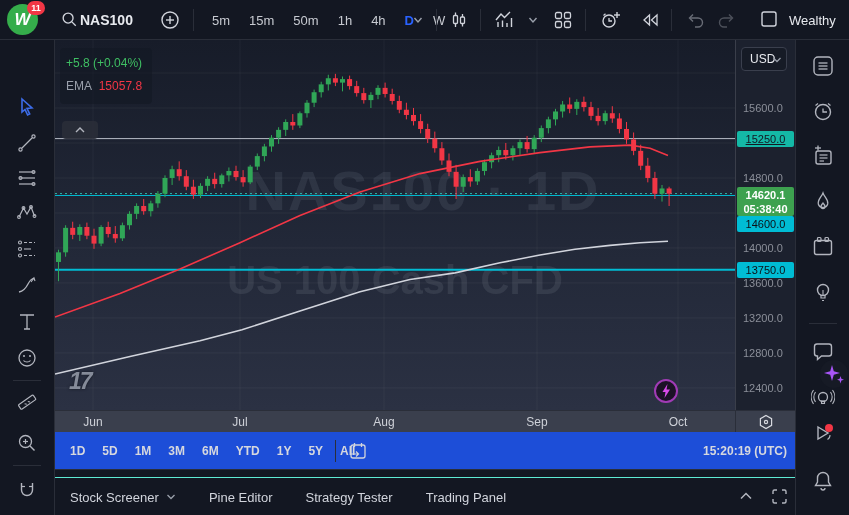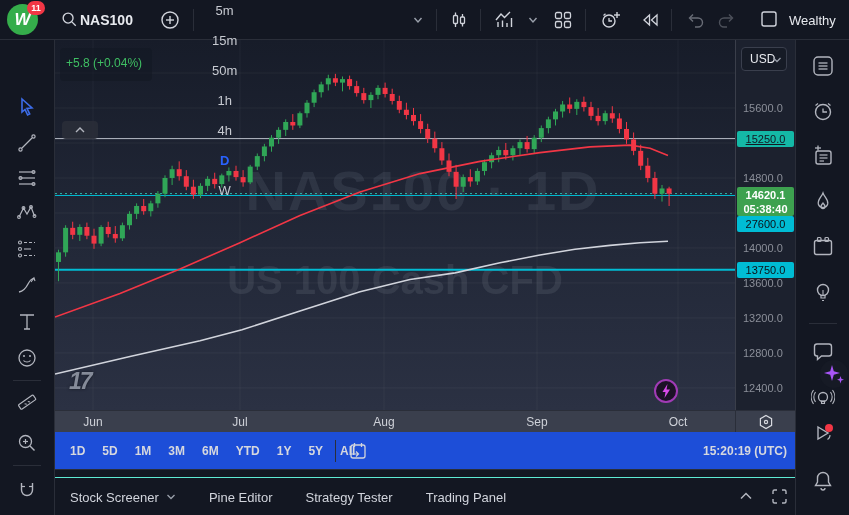--- a/index.html
+++ b/index.html
@@ -6,21 +6,21 @@
     font-family:"Liberation Sans", sans-serif;-webkit-font-smoothing:antialiased;}
   *{box-sizing:border-box;}
   
   #topbar{position:absolute;left:0;top:0;width:849px;height:40px;background:#131722;border-bottom:1px solid #2a2e39;z-index:30;}
   .vdiv{position:absolute;top:9px;width:1px;height:22px;background:#2a2e39;}
   #logo{position:absolute;left:7px;top:4px;width:31px;height:31px;border-radius:50%;background:#35ad4b;
     color:#fff;font-weight:bold;font-style:italic;font-size:17px;text-align:center;line-height:31px;}
   #logo-badge{position:absolute;left:27px;top:1px;min-width:18px;height:14px;border-radius:8px;background:#f23645;
     color:#fff;font-size:9px;font-weight:bold;text-align:center;line-height:14px;padding:0 3px;}
   #symbol{position:absolute;left:80px;top:12px;color:#e8eaef;font-size:14px;font-weight:bold;}
-  #timeframes{position:absolute;left:207px;top:0;height:40px;display:flex;align-items:center;gap:9px;flex-direction:column;}
+  #timeframes{position:absolute;left:207px;top:0;height:40px;display:flex;align-items:center;gap:9px;}
   .tf{color:#c7cad1;font-size:13px;padding:3px 5px;border-radius:4px;cursor:pointer;}
   .tf.active{color:#2962ff;font-weight:bold;}
   #account{position:absolute;left:789px;top:13px;color:#e8eaef;font-size:13px;}
   .tbicon{position:absolute;top:10px;}
   .dim{opacity:.45;}
   
   #lefttb{position:absolute;left:0;top:40px;width:55px;height:475px;background:#131722;border-right:1px solid #2a2e39;z-index:20;}
   .ltool{position:absolute;left:16px;width:22px;height:22px;}
   .hdiv{position:absolute;left:13px;width:28px;height:1px;background:#2a2e39;}
   
@@ -600,20 +600,21 @@
       </g>
       <g>
         <line x1="614.1" x2="614.1" y1="146.72262946323008" y2="165.97067864743437" stroke="#f23645" stroke-width="1"></line>
         <rect x="611.6" y="148.47245211633955" width="5" height="5.240718846062862" fill="#f23645"></rect>
       </g>
       <polyline points="0,277.0844171198865 65,253.46181130290847 125,228.96429415937573 185,202.7169543627335 245,175.59470323953653 305,151.97209742255853 365,133.59895956490897 425,121.35020099314258 485,112.60108772759517 535,106.91416410498935 575,105.16434145187988 595,108.22653109482147 613,115.40080397257034" fill="none" stroke="#f23645" stroke-width="1.6" stroke-linejoin="round"></polyline>
       <polyline points="0,333.95365334594464 75,316.45542681484983 145,300.7070229368645 187,289.77063135493023 245,270.9600378340033 305,251.711988649799 355,239.46323007803264 400,232.90139512887205 445,222.83991487349255 485,214.96571293449986 520,209.27878931189406 555,205.34168834239773 585,202.7169543627335 613,201.22960510759043" fill="none" stroke="#d1d4dc" stroke-width="1.6" stroke-linejoin="round"></polyline>
     </svg>
   <div id="legend">
     <div><span class="lg-green">+5.8 (+0.04%)</span></div>
+    <div><span class="lg-gray">EMA</span>&nbsp;&nbsp;<span class="lg-red">15057.8</span></div>
   </div>
   <div id="collapse-btn">
     <svg width="36" height="18" viewBox="0 0 36 18">
       <path d="M14 11 L18 7 L22 11" fill="none" stroke="#b2b5be" stroke-width="1.4"></path>
     </svg>
   </div>
   <div id="tv-logo">17</div>
   <svg id="bolt" viewBox="0 0 26 26">
     <circle cx="13" cy="13" r="11" fill="#1c1226" stroke="#a03bb5" stroke-width="2"></circle>
     <path d="M14.5 6 L9.5 14 H12.5 L11.5 20 L17 11.5 H13.5 Z" fill="#d84be8"></path>
@@ -629,21 +630,21 @@
   </div>
 <div class="tick" style="top: 59.9806px;">15600.0</div>
     <div class="tick" style="top: 129.974px;">14800.0</div>
     <div class="tick" style="top: 199.966px;">14000.0</div>
     <div class="tick" style="top: 234.963px;">13600.0</div>
     <div class="tick" style="top: 269.959px;">13200.0</div>
     <div class="tick" style="top: 304.956px;">12800.0</div>
     <div class="tick" style="top: 339.952px;">12400.0</div>
     <div class="plabel" style="background: #14b8a6; color: rgb(19, 23, 34); top: 90.6025px; text-decoration: underline;">15250.0</div>
     <div class="plabel" style="background: rgb(61, 161, 79); color: rgb(255, 255, 255); top: 146.713px; font-weight: bold;">14620.1<span class="sub">05:38:40</span></div>
-    <div class="plabel" style="background: rgb(0, 188, 212); color: rgb(12, 16, 22); top: 176px;">27600.0</div>
+    <div class="plabel" style="background: rgb(0, 188, 212); color: rgb(12, 16, 22); top: 176px;">14600.0</div>
     <div class="plabel" style="background: rgb(0, 188, 212); color: rgb(12, 16, 22); top: 221.839px;">13750.0</div>
   </div>
 
 <div id="taxis">
     <span class="month" style="left: 38px;">Jun</span>
     <span class="month" style="left: 185px;">Jul</span>
     <span class="month" style="left: 329px;">Aug</span>
     <span class="month" style="left: 482px;">Sep</span>
     <span class="month" style="left: 623px;">Oct</span>
   </div>

